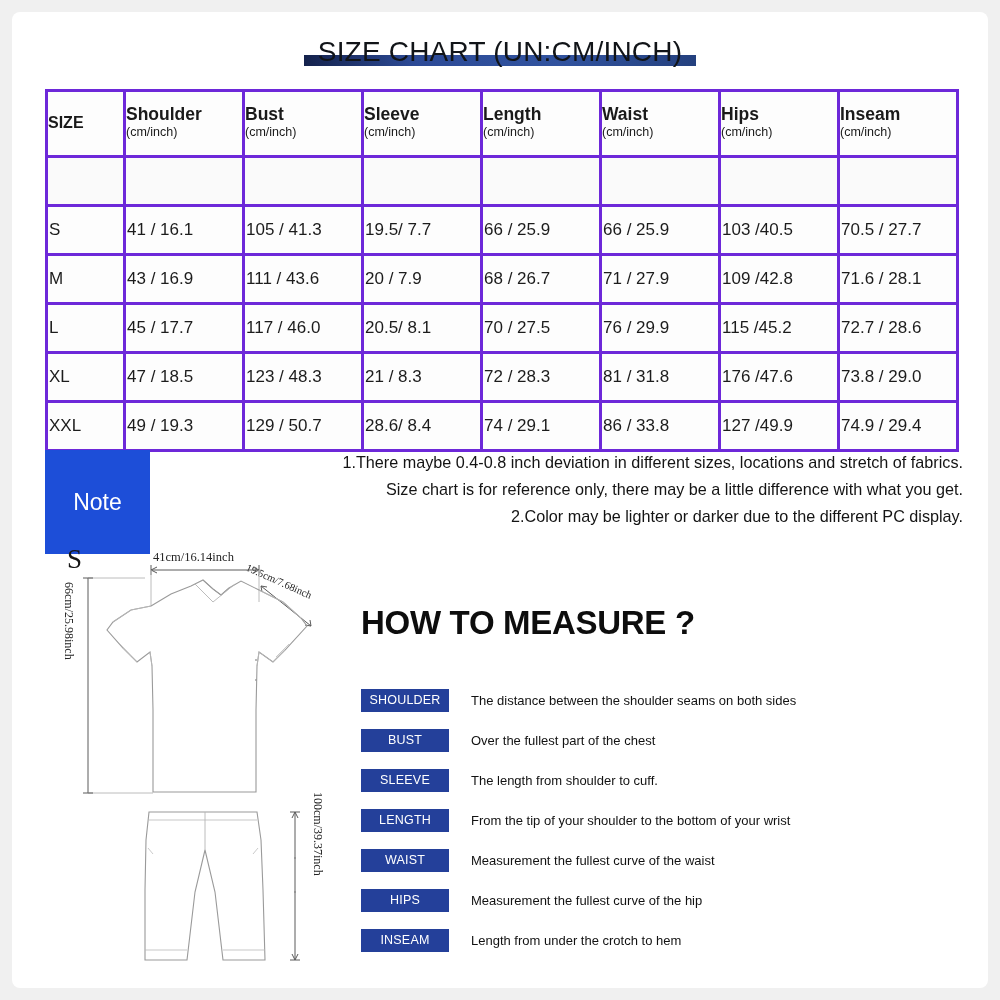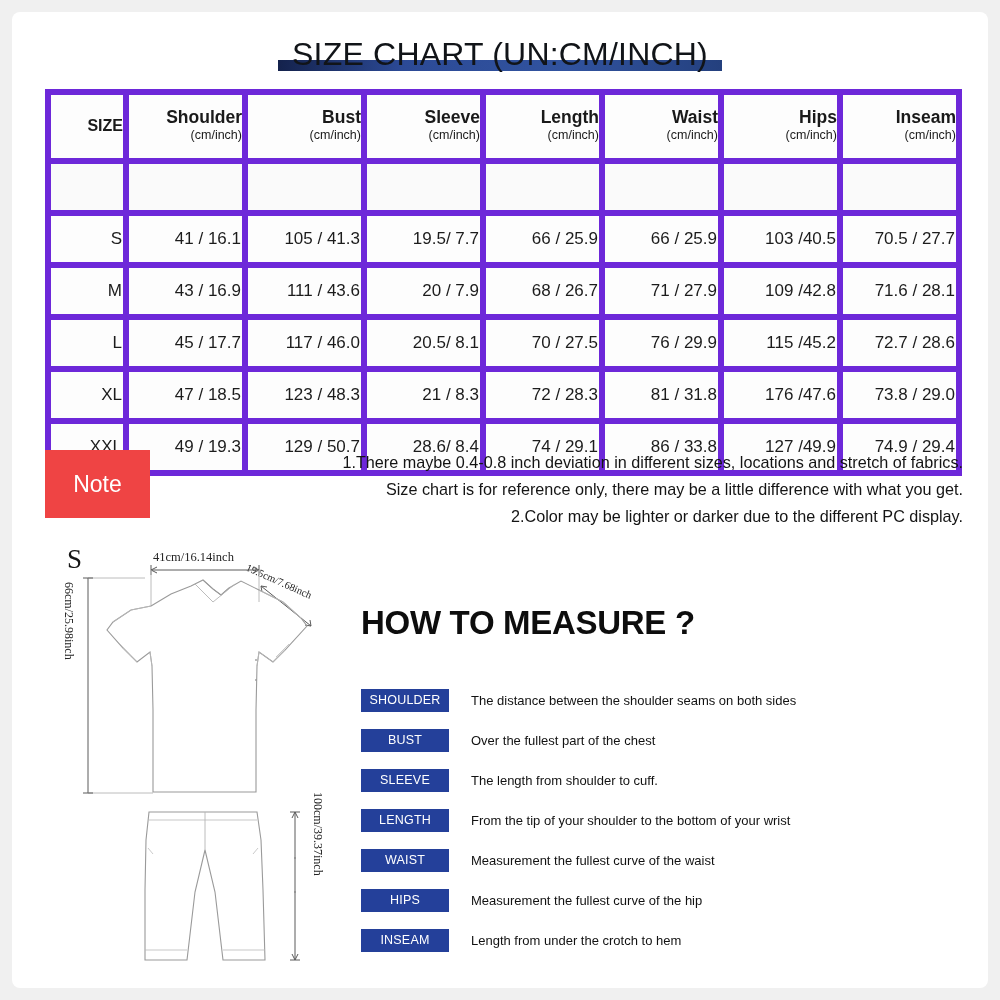--- a/index.html
+++ b/index.html
@@ -40,40 +40,40 @@
   .title-bar {
     position: absolute;
     left: -8px;
     right: -8px;
     bottom: 2px;
     height: 11px;
     background: linear-gradient(90deg, #14224c 0%, #2c4a96 28%, #31539f 65%, #24407e 100%);
   }
   .title-text {
     position: relative;
-    font-size: 32px;
+    font-size: 28px;
     font-weight: 400;
     color: #111418;
     letter-spacing: 0.2px;
     white-space: nowrap;
     padding: 0 6px;
   }
 
   
   .size-table {
     position: absolute;
     left: 33px;
     top: 77px;
     width: 912px;
     border-collapse: collapse;
     table-layout: fixed;
   }
   .size-table td, .size-table th {
-    border: 6px solid #6d28d9;
-    text-align: right;
+    border: 3px solid #6d28d9;
+    text-align: left;
     color: #1a1a1a;
     background: #fdfdfd;
   }
   .size-table th {
     height: 57px;
     vertical-align: middle;
     font-weight: 700;
     padding: 2px 0 4px 0;
   }
   .th-main {
@@ -112,22 +112,22 @@
     left: 33px;
     top: 438px;
     width: 920px;
     height: 80px;
   }
   .note-badge {
     position: absolute;
     left: 0;
     top: 0;
     width: 105px;
-    height: 68px;
-    background: #ef4444;
+    height: 104px;
+    background: #1d4ed8;
     color: #ffffff;
     font-size: 23px;
     display: flex;
     align-items: center;
     justify-content: center;
   }
   .note-lines {
     position: absolute;
     left: 118px;
     top: -1px;

